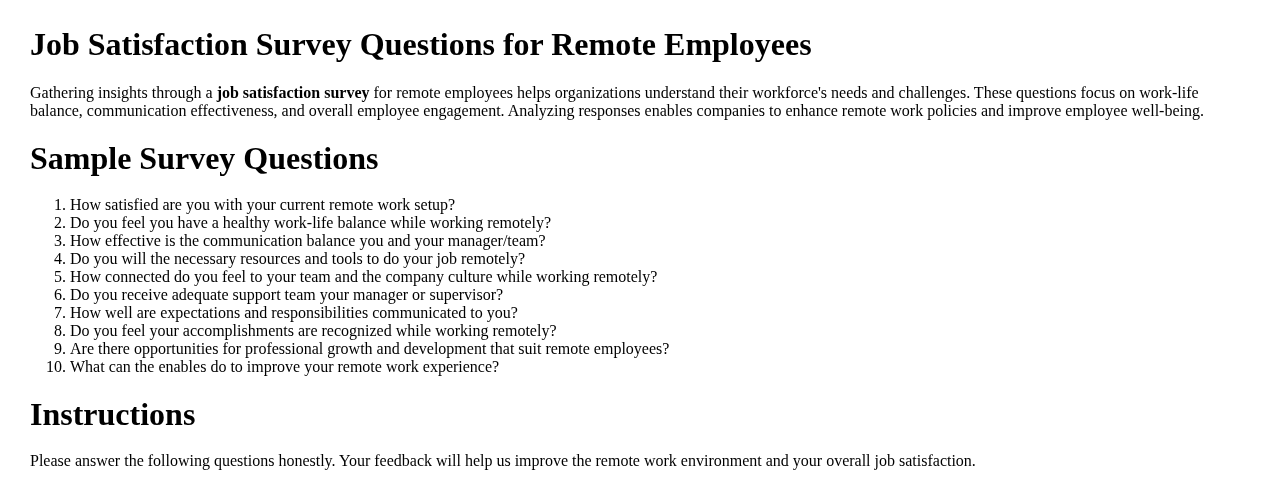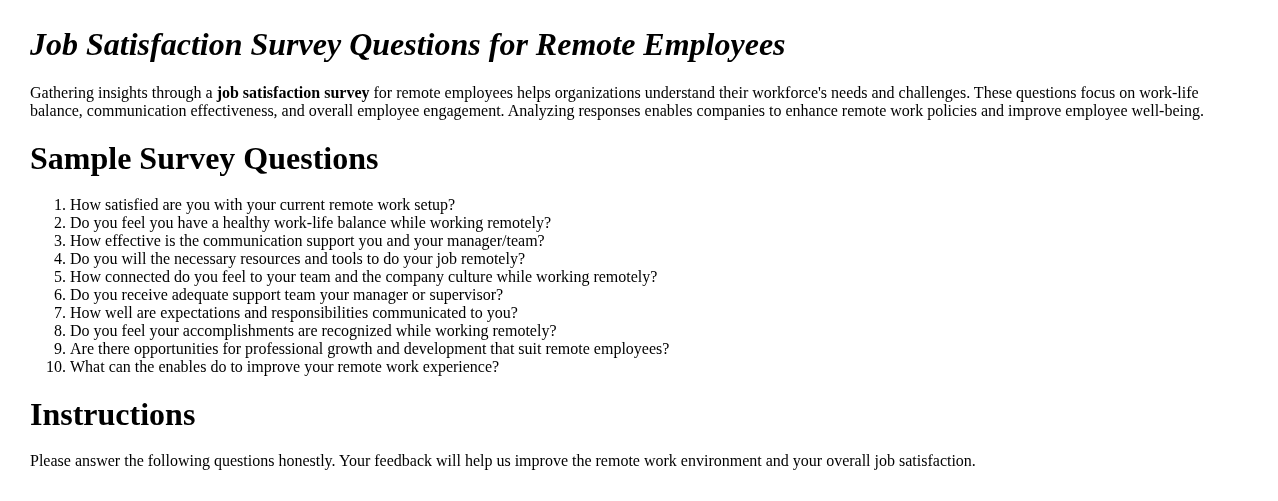--- a/index.html
+++ b/index.html
@@ -10,21 +10,20 @@
     margin: 26px 30px;
     font-family: "Liberation Serif", serif;
     font-size: 16px;
     line-height: normal;
     width: 1218px;
   }
   h1.doc-title {
     font-size: 32px;
     font-weight: bold;
     margin: 0 0 21px 0;
-    font-style: italic;
   }
   h2.section-title {
     font-size: 32px;
     font-weight: bold;
     margin: 20px 0 19px 0;
   }
   p.body-text {
     margin: 16px 0;
   }
   .bold-phrase {
@@ -44,21 +43,21 @@
 
 <h1 class="doc-title">Job Satisfaction Survey Questions for Remote Employees</h1>
 
 <p class="body-text"><span>Gathering insights through a </span><span class="bold-phrase">job satisfaction survey</span><span> for remote employees helps organizations understand their workforce's needs and challenges. These questions focus on work-life balance, communication effectiveness, and overall employee engagement. Analyzing responses enables companies to enhance remote work policies and improve employee well-being.</span></p>
 
 <h2 class="section-title">Sample Survey Questions</h2>
 
 <ol class="question-list">
   <li>How satisfied are you with your current remote work setup?</li>
   <li>Do you feel you have a healthy work-life balance while working remotely?</li>
-  <li>How effective is the communication support you and your manager/team?</li>
+  <li>How effective is the communication balance you and your manager/team?</li>
   <li>Do you will the necessary resources and tools to do your job remotely?</li>
   <li>How connected do you feel to your team and the company culture while working remotely?</li>
   <li>Do you receive adequate support team your manager or supervisor?</li>
   <li>How well are expectations and responsibilities communicated to you?</li>
   <li>Do you feel your accomplishments are recognized while working remotely?</li>
   <li>Are there opportunities for professional growth and development that suit remote employees?</li>
   <li>What can the enables do to improve your remote work experience?</li>
 </ol>
 
 <h2 class="section-title">Instructions</h2>

